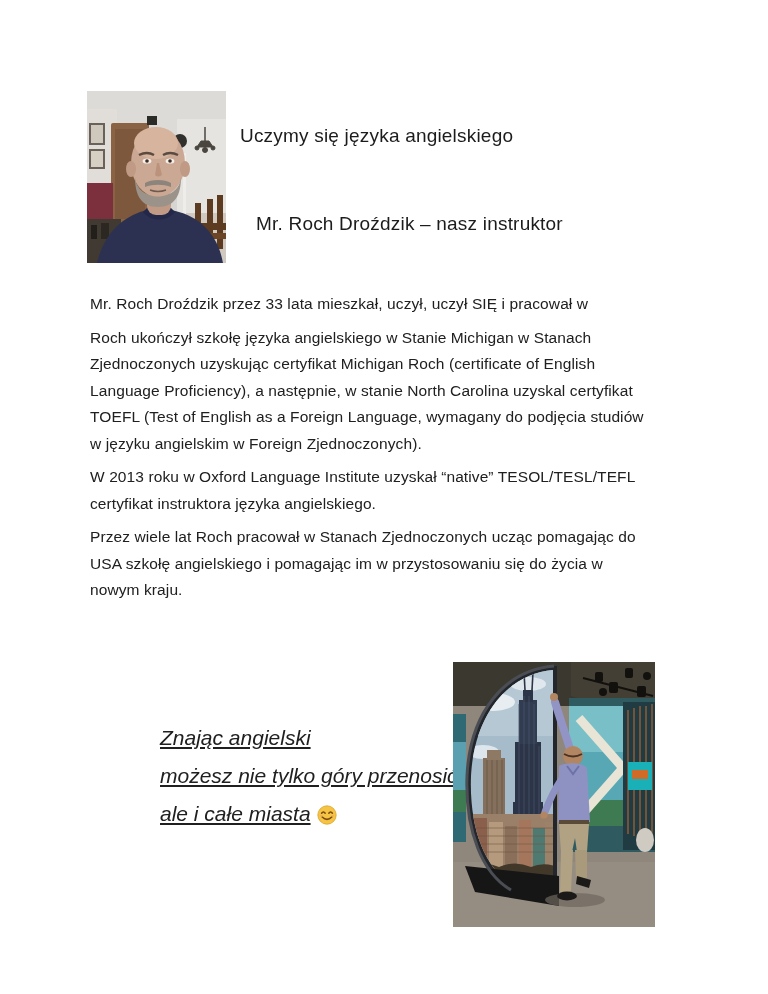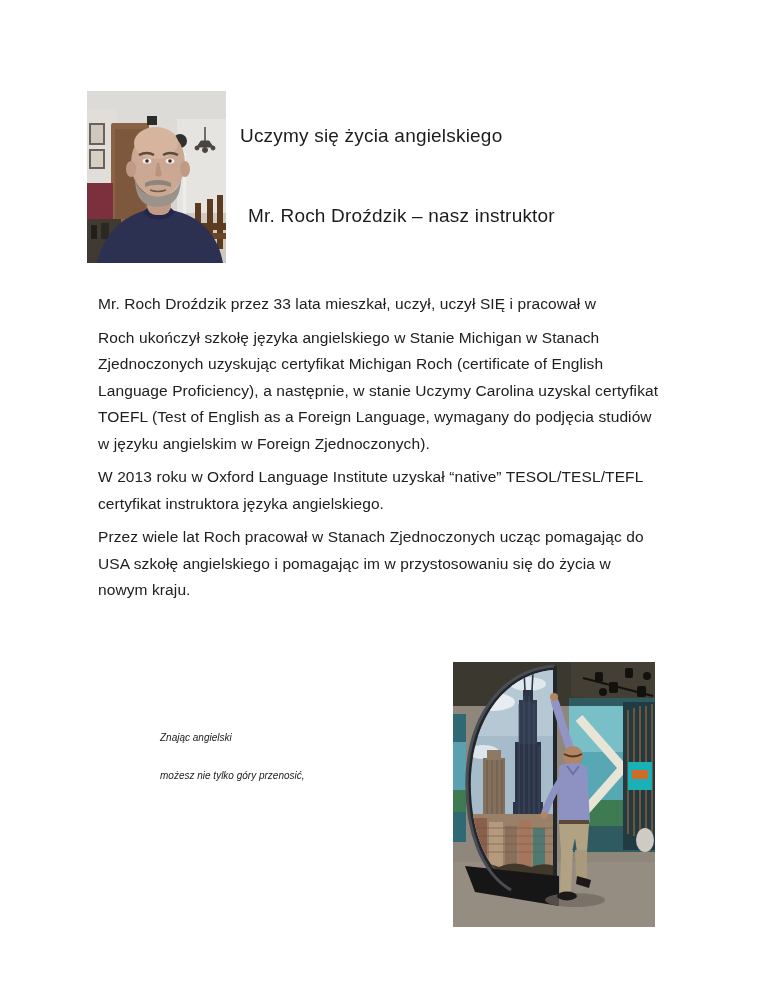--- a/index.html
+++ b/index.html
@@ -19,33 +19,33 @@
     position:absolute;left:453px;top:662px;width:202px;height:265px;
     margin:0;line-height:0;
   }
   .h1{
     position:absolute;left:240px;top:125px;
     font-size:19px;font-weight:400;color:#1c1c1c;margin:0;
     letter-spacing:.2px;
   }
   .h2{
     position:absolute;left:240px;top:197px;
-    font-size:19px;font-weight:400;color:#1c1c1c;margin:8px;
+    font-size:19px;font-weight:400;color:#1c1c1c;margin:16px;
     letter-spacing:.2px;
   }
   .body-text{
     position:absolute;left:90px;top:291px;width:615px;
     font-size:15.5px;line-height:26.5px;color:#202020;
     letter-spacing:.1px;
   }
-  .body-text p{margin:0 0 7px 8px;}
+  .body-text p{margin:0 0 7px 0;}
   .body-text .ln{display:block;white-space:nowrap;}
   .quote{
     position:absolute;left:160px;top:726px;
-    font-size:10px;font-style:italic;color:#202020;
+    font-size:21px;font-style:italic;color:#202020;text-decoration:underline;
   }
   .qline{height:38px;line-height:24px;white-space:nowrap;}
   .smiley{
     display:inline-block;vertical-align:-4px;margin-left:6px;
   }
 </style>
 </head>
 <body>
 
 <div class="page">
@@ -97,48 +97,58 @@
       <path d="M52 64 Q 60 60 67 64" stroke="#5a4a40" stroke-width="2.4" fill="none"></path>
       <path d="M76 64 Q 83 60 91 64" stroke="#5a4a40" stroke-width="2.4" fill="none"></path>
       <ellipse cx="60" cy="70" rx="4.4" ry="2.6" fill="#f4efe9"></ellipse>
       <ellipse cx="83" cy="70" rx="4.4" ry="2.6" fill="#f4efe9"></ellipse>
       <circle cx="60" cy="70" r="1.8" fill="#3a2e26"></circle>
       <circle cx="83" cy="70" r="1.8" fill="#3a2e26"></circle>
       <path d="M70 72 L 68 84 Q 71 87 75 84 L 72 72" fill="#bb937c"></path>
     </svg>
   </figure>
 
-  <h1 class="h1">Uczymy się życia angielskiego</h1>
+  <h1 class="h1">Uczymy się języka angielskiego</h1>
   <h2 class="h2">Mr. Roch Droździk – nasz instruktor</h2>
 
   <div class="body-text">
     <p>
       <span class="ln">Mr. Roch Droździk przez 33 lata mieszkał, uczył, uczył SIĘ i pracował w</span>
     </p>
     <p>
       <span class="ln">Roch ukończył szkołę języka angielskiego w Stanie Michigan w Stanach</span>
       <span class="ln">Zjednoczonych uzyskując certyfikat Michigan Roch (certificate of English</span>
-      <span class="ln">Language Proficiency), a następnie, w stanie Uczymy Carolina uzyskal certyfikat</span>
+      <span class="ln">Language Proficiency), a następnie, w stanie North Carolina uzyskal certyfikat</span>
       <span class="ln">TOEFL (Test of English as a Foreign Language, wymagany do podjęcia studiów</span>
       <span class="ln">w języku angielskim w Foreign Zjednoczonych).</span>
     </p>
     <p>
       <span class="ln">W 2013 roku w Oxford Language Institute uzyskał “native” TESOL/TESL/TEFL</span>
       <span class="ln">certyfikat instruktora języka angielskiego.</span>
     </p>
     <p>
       <span class="ln">Przez wiele lat Roch pracował w Stanach Zjednoczonych ucząc pomagając do</span>
       <span class="ln">USA szkołę angielskiego i pomagając im w przystosowaniu się do życia w</span>
       <span class="ln">nowym kraju.</span>
     </p>
   </div>
 
   <div class="quote">
     <div class="qline">Znając angielski</div>
     <div class="qline">możesz nie tylko góry przenosić,</div>
+    <div class="qline">
+      <span>ale i całe miasta</span><span class="smiley"><svg width="20" height="20" viewBox="0 0 20 20">
+        <circle cx="10" cy="10" r="9.2" fill="#f6c445" stroke="#d9a32a" stroke-width="0.8"></circle>
+        <path d="M4.6 8.2 Q 6.4 5.6 8.2 8.2" stroke="#7a4b12" stroke-width="1.5" fill="none" stroke-linecap="round"></path>
+        <path d="M11.8 8.2 Q 13.6 5.6 15.4 8.2" stroke="#7a4b12" stroke-width="1.5" fill="none" stroke-linecap="round"></path>
+        <path d="M5.2 12 Q 10 16.6 14.8 12" stroke="#7a4b12" stroke-width="1.6" fill="none" stroke-linecap="round"></path>
+        <ellipse cx="4.4" cy="10.8" rx="1.4" ry="0.9" fill="#f0a36a" opacity="0.8"></ellipse>
+        <ellipse cx="15.6" cy="10.8" rx="1.4" ry="0.9" fill="#f0a36a" opacity="0.8"></ellipse>
+      </svg></span>
+    </div>
   </div>
 
   <figure class="bottom-photo">
     <svg width="202" height="265" viewBox="0 0 202 265">
 
       <rect width="202" height="265" fill="#8f867c"></rect>
       <rect y="200" width="202" height="65" fill="#958c82"></rect>
 
       <rect width="202" height="44" fill="#3b382f"></rect>
       <path d="M118 0 L202 0 L202 58 L118 34 Z" fill="#433f35"></path>

